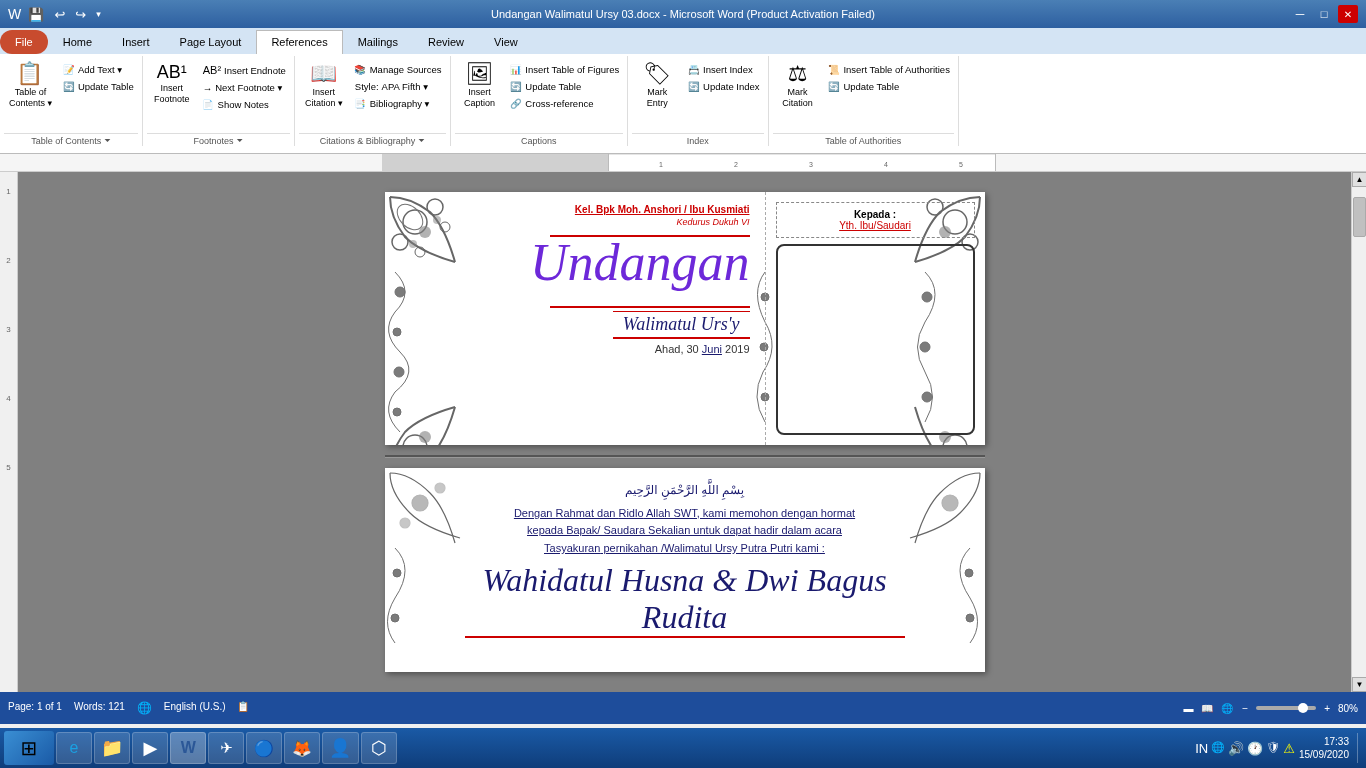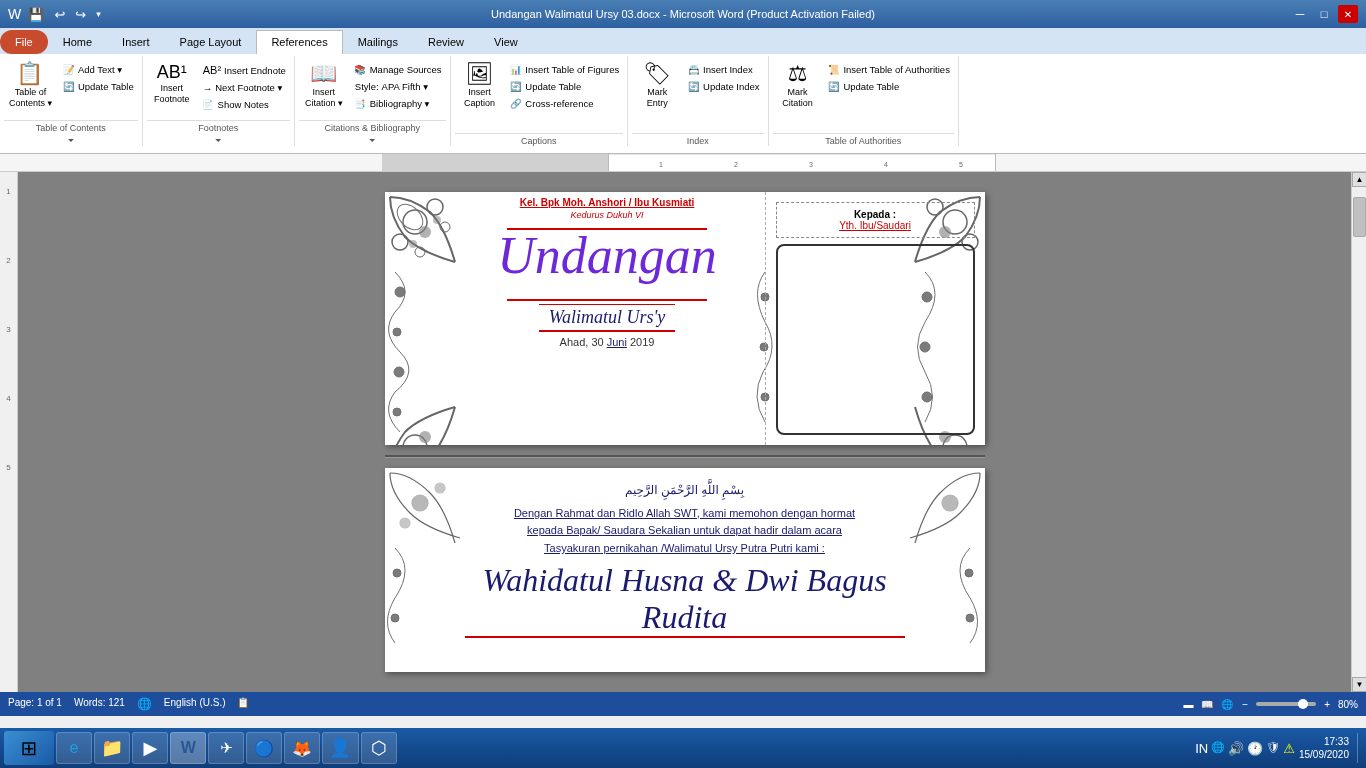--- a/index.html
+++ b/index.html
@@ -131,24 +131,24 @@
     .inv-page1 { height: 285px; }
 
     .page1-content {
       position: relative;
       z-index: 2;
       display: flex;
       height: 100%;
     }
     .page1-left {
       flex: 1;
-      padding: 5px 15px 15px 80px;
+      padding: 12px 15px 15px 80px;
       display: flex;
       flex-direction: column;
-      align-items: center;
+      align-items: flex-end;
     }
     .page1-right {
       width: 220px;
       padding: 10px;
       border-left: 1px dashed #aaa;
       display: flex;
       flex-direction: column;
     }
 
     .sender-name {
@@ -230,21 +230,21 @@
       font-size: 32px;
       font-family: 'Times New Roman', serif;
       color: #1a1a6e;
       font-style: italic;
       border-bottom: 2px solid #c00;
       margin-top: 4px;
     }
 
     
     .status-bar {
-      height: 24px;
+      height: 32px;
       background: #1e4d9b;
       display: flex;
       align-items: center;
       justify-content: space-between;
       padding: 0 8px;
       color: white;
       font-size: 10px;
     }
     .status-left { display: flex; gap: 12px; }
     .status-right { display: flex; align-items: center; gap: 8px; }
@@ -308,21 +308,21 @@
 
     
     .rg-wrap {
       display: flex;
       flex-direction: column;
       height: 90px;
       border-right: 1px solid #ddd;
       padding: 4px 4px 0;
     }
     .rg-top { display: flex; flex: 1; align-items: flex-start; gap: 2px; }
-    .rg-label { font-size: 9px; color: #555; text-align: right; padding: 2px 2px 0; border-top: 1px solid #ddd; margin-top: 2px; display: flex; align-items: center; justify-content: center; gap: 3px; flex-direction: column; }
+    .rg-label { font-size: 9px; color: #555; text-align: right; padding: 2px 2px 0; border-top: 1px solid #ddd; margin-top: 2px; display: flex; align-items: center; justify-content: center; gap: 3px; }
     .rg-label-arrow { font-size: 8px; cursor: pointer; }
   </style>
 </head>
 <body>
 
 <div class="title-bar">
   <div class="title-bar-left">
     <span style="font-size:14px;">W</span>
     <span class="qa-btn">💾</span>
     <span class="qa-btn">↩</span>

